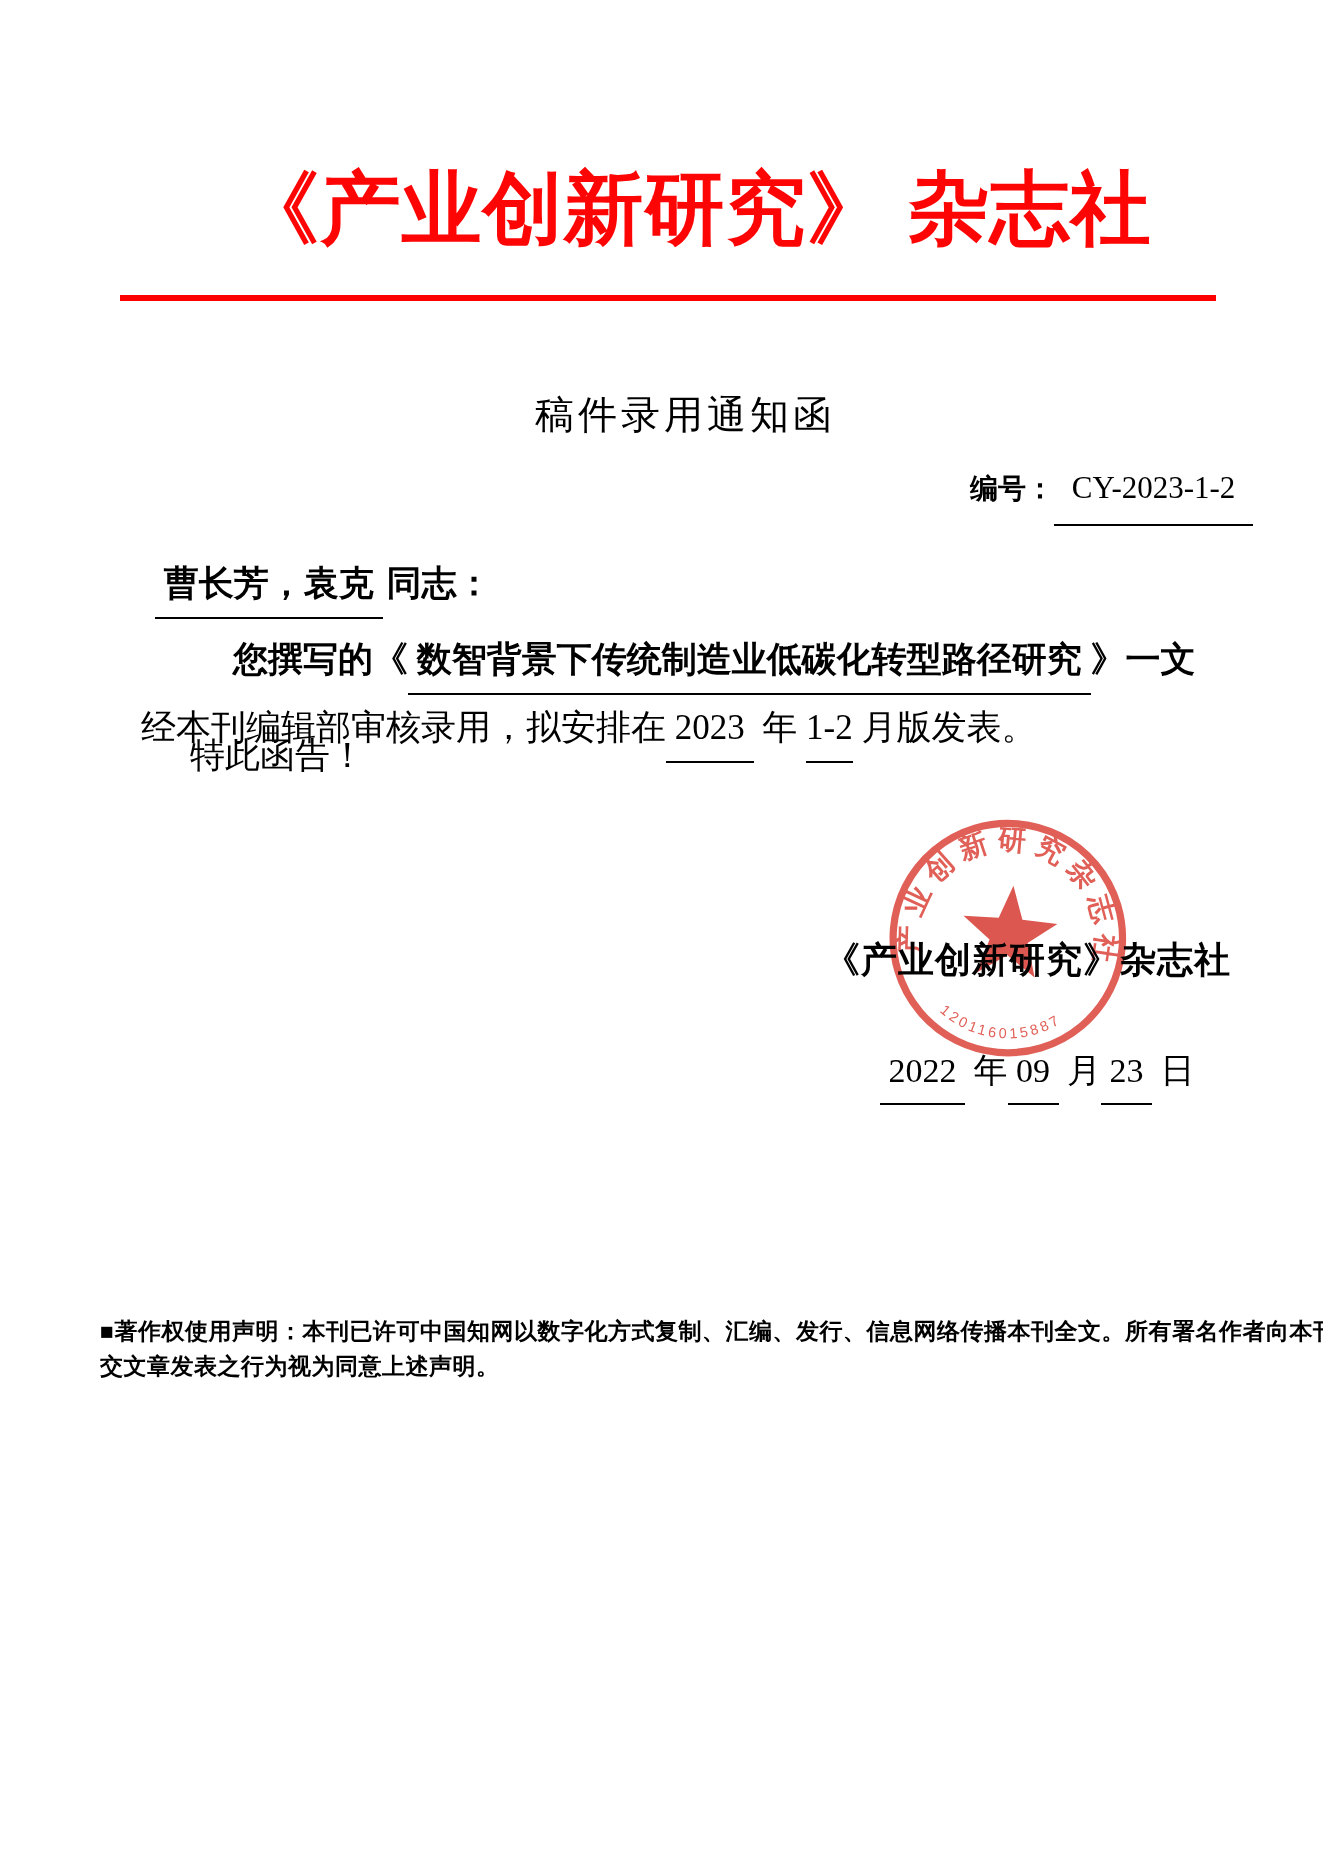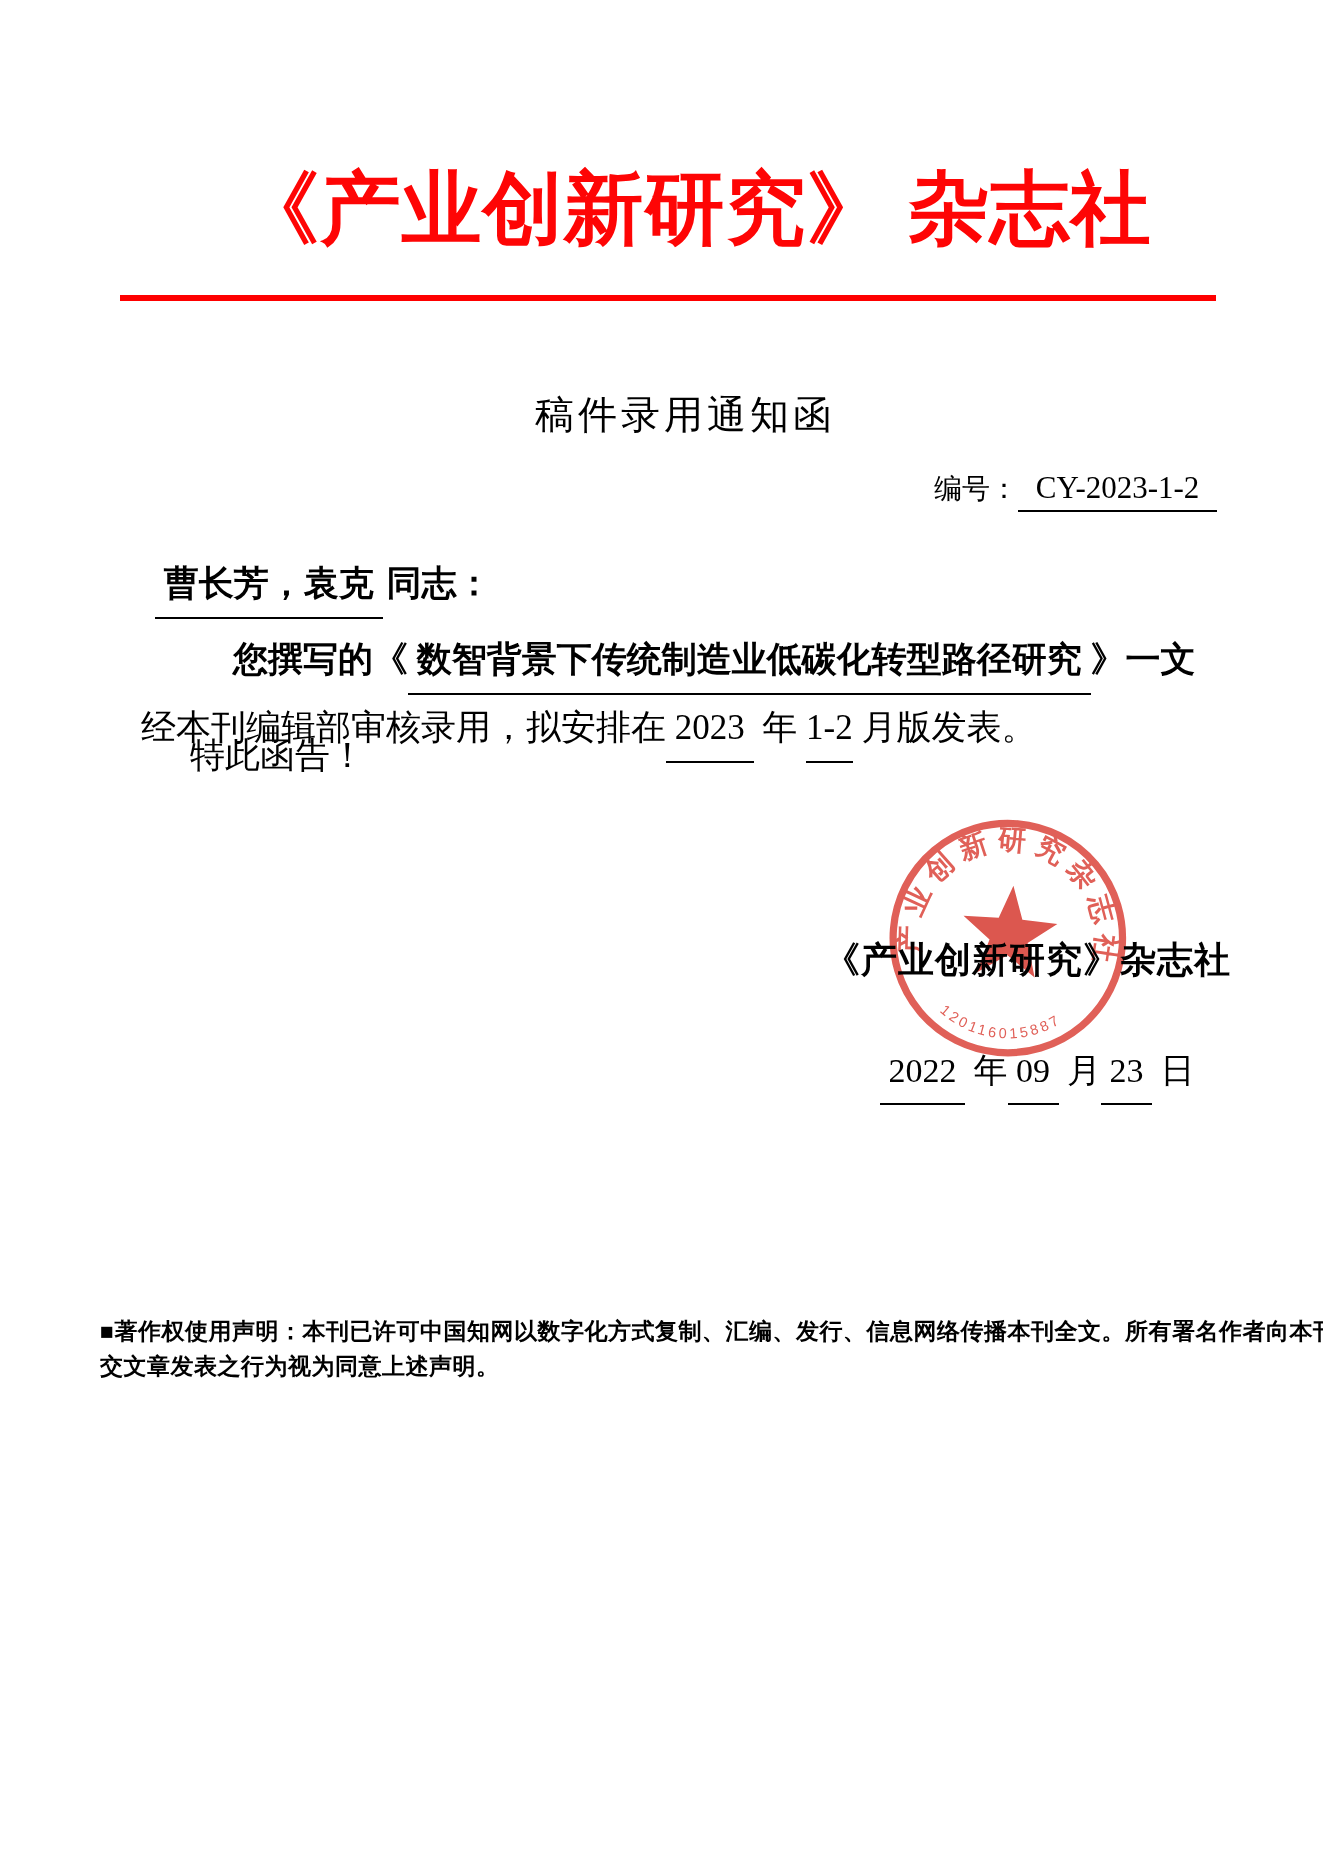--- a/index.html
+++ b/index.html
@@ -15,24 +15,24 @@
     letter-spacing:1px; white-space:pre; margin:16px;
   }
   .rule { top:295px; left:120px; width:1096px; height:6px; background:#fe0000; }
   
   .notice-title {
     top:388px; left:0; width:1323px; box-sizing:border-box; padding-left:48px;
     text-align:center; font-size:39px; letter-spacing:4px; white-space:pre;
   }
   
   .ref-row { top:452px; left:918px; white-space:pre; }
-  .ref-label { font-size:28px; font-weight:400; }
+  .ref-label { font-size:28px; font-weight:700;margin-left:36px; }
   .ref-value {
     font-size:31px; font-family:"Liberation Serif","DejaVu Serif",serif;
-    border-bottom:2px solid #000; padding:0 10px 5px 10px; white-space:pre;
+    border-bottom:2px solid #000; padding:0 10px 19px 10px; white-space:pre;
   }
   .u { border-bottom:2px solid #000; padding-bottom:14px; white-space:pre; }
   
   .salutation { top:520px; left:120px; font-size:35px; font-weight:600; white-space:pre; }
   .salutation .suffix { margin-left:4px; }
   .body-line { font-size:35px; white-space:pre; z-index:2; }
   .line1 { top:596px; left:198px;font-weight:bold; }
   .line2 { top:664px; left:106px; }
   .line3 { top:732px; left:190px; }
   

